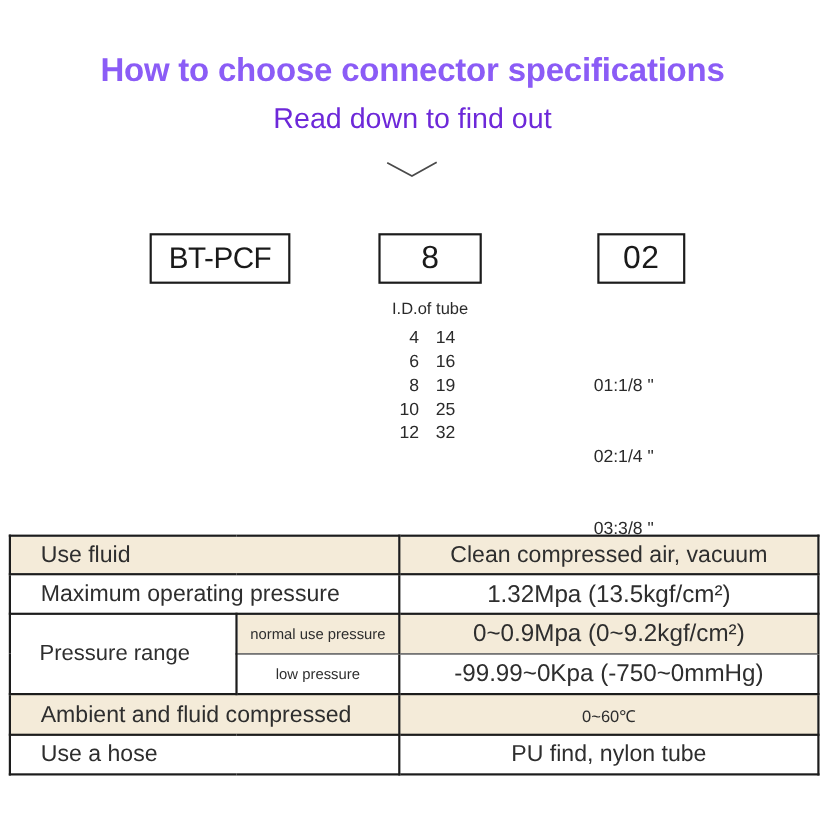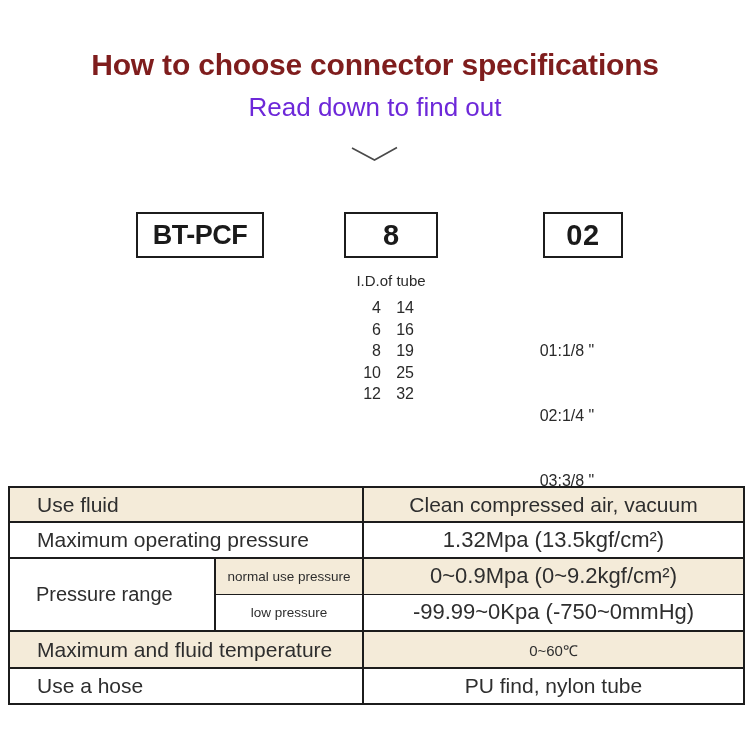--- a/index.html
+++ b/index.html
@@ -10,35 +10,35 @@
     font-family:"Liberation Sans", sans-serif;
     overflow:hidden;
     color:#222;
   }
   
   .title{
     position:absolute;top:47px;left:0;right:0;
     text-align:center;
     font-size:30px;line-height:36px;font-weight:700;
     letter-spacing:-0.2px;
-    color:#7f1d1d;
+    color:#8b5cf6;
   }
   .subtitle{
     position:absolute;top:92px;left:0;right:0;
     text-align:center;
     font-size:26px;line-height:30px;font-weight:400;
     color:#6d28d9;
   }
   .chevron{position:absolute;left:351px;top:146px;width:47px;height:16px;}
   
   .code-box{
     position:absolute;top:212px;height:46px;
     box-sizing:border-box;border:2px solid #1c1c1c;background:#fff;
     display:flex;align-items:center;justify-content:center;
-    font-weight:700;color:#1a1a1a;
+    font-weight:400;color:#1a1a1a;
   }
   .box-model{left:136px;width:128px;font-size:27px;letter-spacing:-0.5px;}
   .box-tube {left:344px;width:94px;font-size:29px;}
   .box-thread{left:520px;width:80px;font-size:29px;letter-spacing:0.5px;margin-left:23px;}
   .col-label{
     position:absolute;top:272px;width:160px;
     text-align:center;font-size:15px;color:#2a2a2a;white-space:nowrap;
   }
   .col-label.tube{left:311px;}
   .col-label.thread{left:487px;}
@@ -149,21 +149,21 @@
     <tr style="height:36px" class="r3">
       <td rowspan="2" class="plabel bg-white">Pressure range</td>
       <td class="sub bg-tan thin">normal use pressure</td>
       <td class="val v-md bg-tan thin">0~0.9Mpa (0~9.2kgf/cm²)</td>
     </tr>
     <tr style="height:37px" class="r4">
       <td class="sub bg-white thin">low pressure</td>
       <td class="val v-md bg-white thin">-99.99~0Kpa (-750~0mmHg)</td>
     </tr>
     <tr style="height:37px">
-      <td colspan="2" class="lbl bg-tan">Maximum and fluid temperature</td>
+      <td colspan="2" class="lbl bg-tan">Ambient and fluid compressed</td>
       <td class="val v-sm bg-tan">0~60℃</td>
     </tr>
     <tr style="height:36px">
       <td colspan="2" class="lbl bg-white">Use a hose</td>
       <td class="val v-lg bg-white">PU find, nylon tube</td>
     </tr>
   </tbody>
     </table>
 
 </div>

